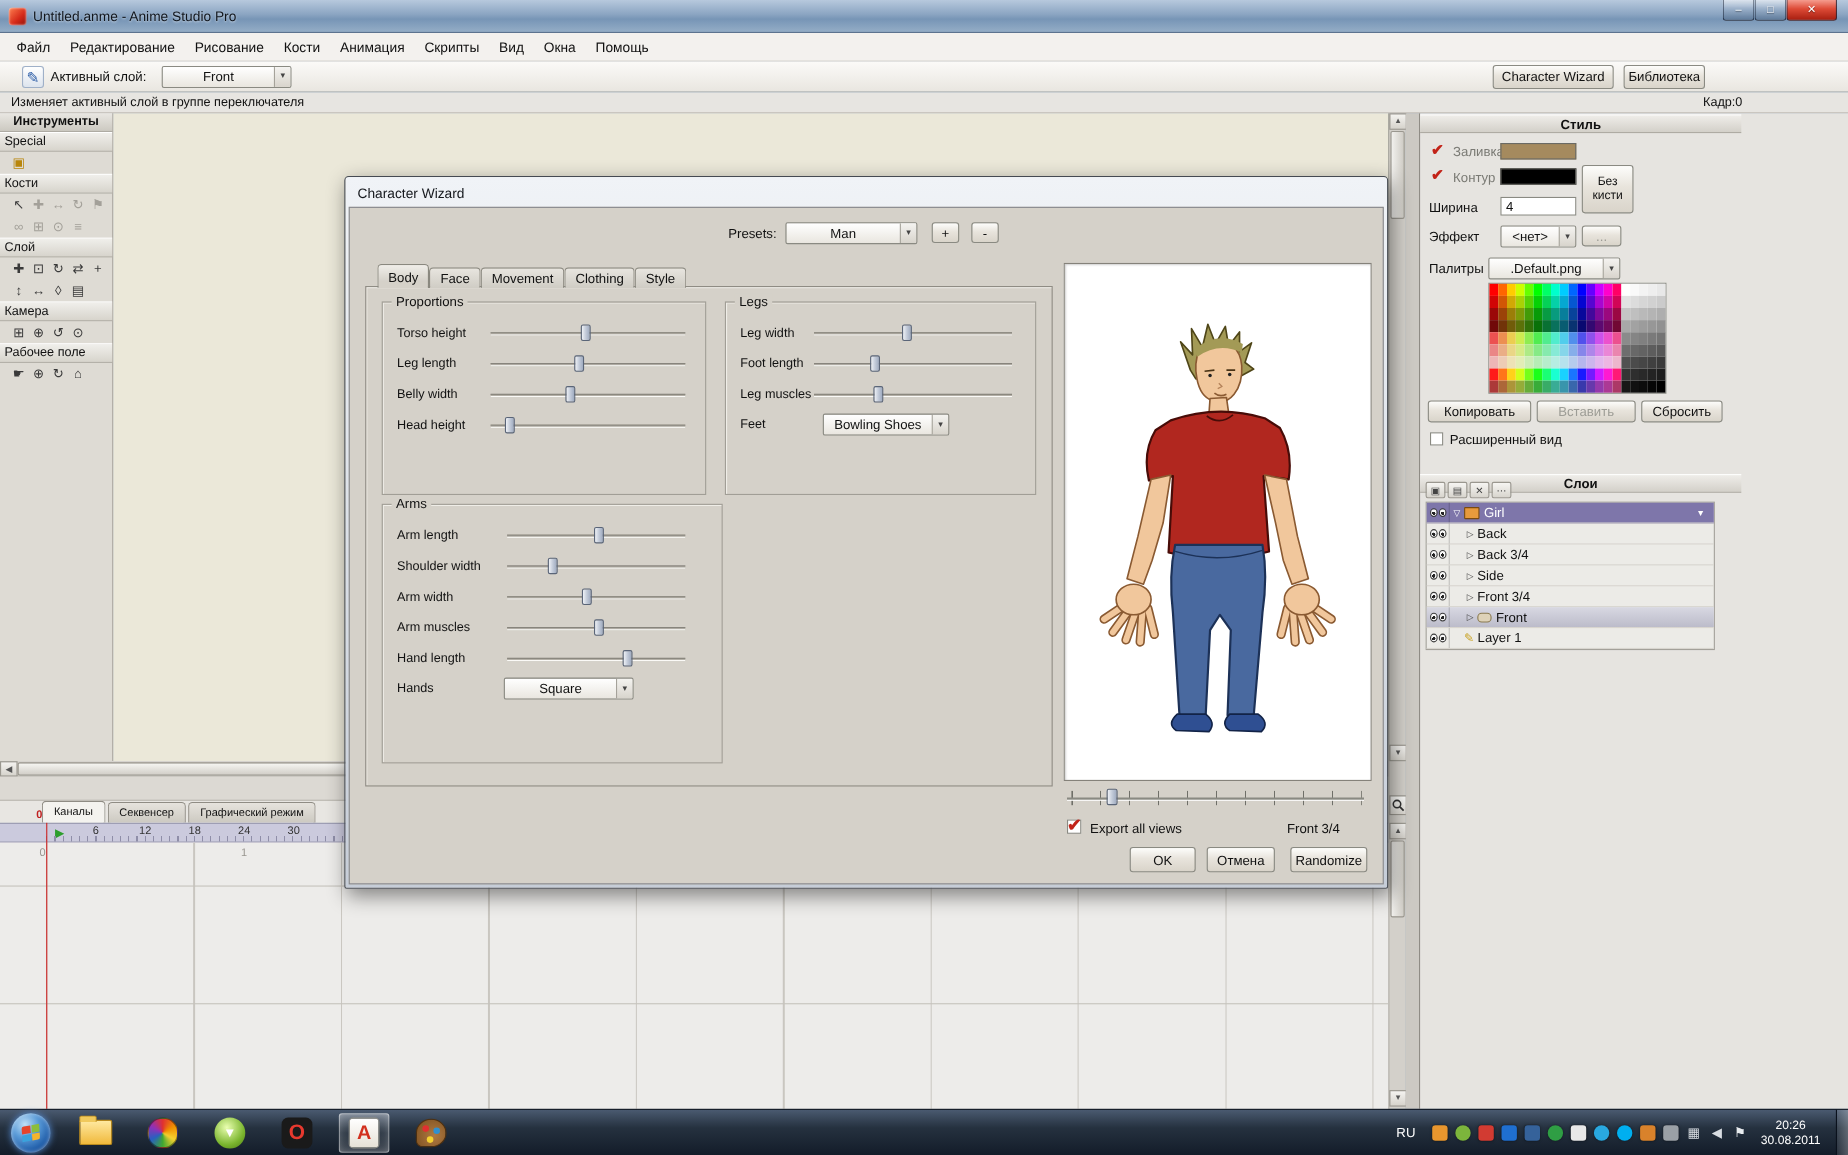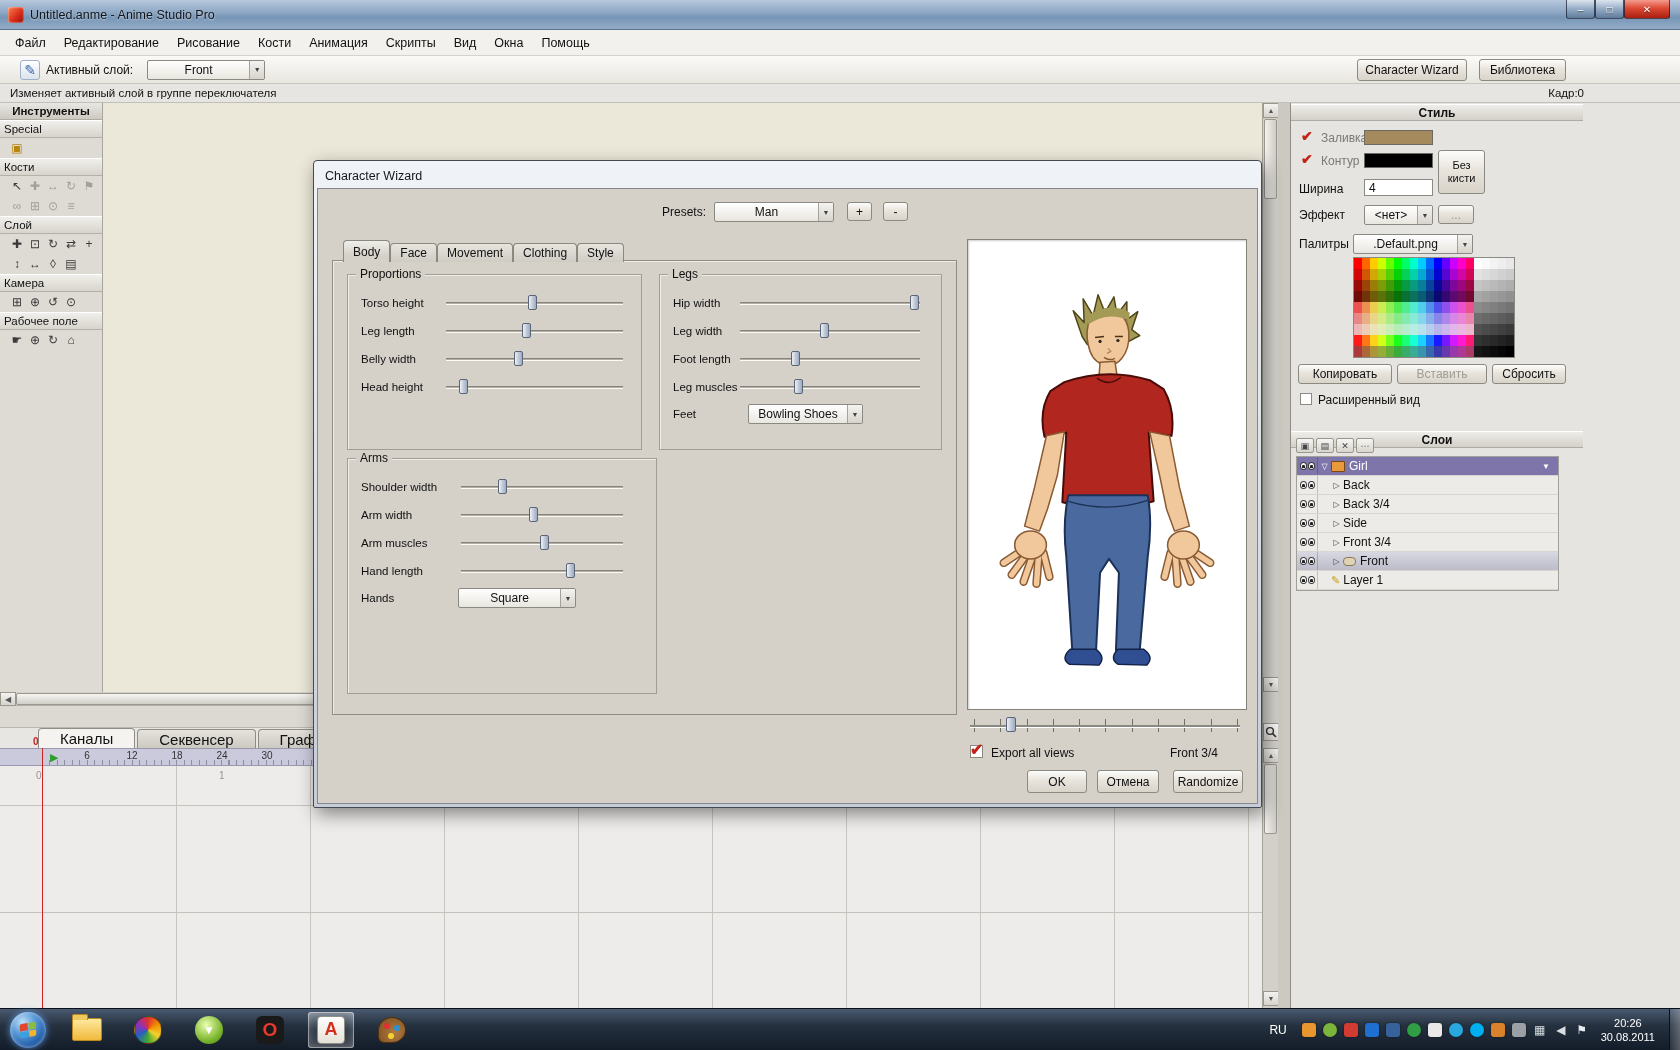--- a/index.html
+++ b/index.html
@@ -46,21 +46,21 @@
 .gutter{position:absolute;left:1278px;top:103px;width:12px;height:905px;background:#ccc9c3}
 
 
 .timeline{position:absolute;left:0;top:692px;width:1262px;height:316px;background:#e8e6e2}
 .hscroll{position:absolute;left:0;top:0;width:100%;height:14px;background:#d5d2cb;border-bottom:1px solid #b2afa8}
 .sbtn{position:absolute;top:0;width:16px;height:14px;font-size:8px;display:flex;align-items:center;justify-content:center;background:linear-gradient(#f4f3f0,#d6d3cc);border:1px solid #9a978f;color:#555}
 .sbtn.r{right:0}
 .hthumb{position:absolute;left:16px;top:1px;width:560px;height:12px;background:linear-gradient(#f6f5f2,#d2cfc8);border:1px solid #9a978f;border-radius:2px}
 .tlstrip{position:absolute;left:0;top:14px;width:100%;height:22px;background:#dcd9d3;border-bottom:1px solid #bab7b0}
 .tltabs{position:absolute;left:0;top:36px;width:100%;height:20px;padding-left:38px}
-.tltab{display:inline-flex;align-items:center;height:19px;padding:0 21px;background:linear-gradient(#e6e3dd,#ccc9c1);border:1px solid #8f8c84;border-bottom:none;border-radius:4px 4px 0 0;margin-right:2px;font-size:15px;vertical-align:bottom}
+.tltab{display:inline-flex;align-items:center;height:19px;padding:0 10px;background:linear-gradient(#e6e3dd,#ccc9c1);border:1px solid #8f8c84;border-bottom:none;border-radius:4px 4px 0 0;margin-right:2px;font-size:10px;vertical-align:bottom}
 .tltab.active{background:#f4f3ef;height:20px}
 .tlruler{position:absolute;left:0;top:56px;width:100%;height:18px;background:#cbcadd;border-top:1px solid #9a99b0;border-bottom:1px solid #9a99b0}
 .tlruler::after{content:"";position:absolute;left:42px;right:0;bottom:0;height:5px;background-image:repeating-linear-gradient(90deg,#8f8ea8 0 1px,transparent 1px 7.46px)}
 .rnum{position:absolute;top:1px;transform:translateX(-50%);font-size:10px;color:#333}
 .rzero{position:absolute;left:33px;top:-13px;color:#c02020;font-size:10px;font-weight:bold}
 .rplay{position:absolute;left:50px;top:2px;color:#2c9e2c;font-size:11px}
 .tlgrid{position:absolute;left:0;top:74px;width:100%;height:242px;background-image:repeating-linear-gradient(90deg,#c9c6c0 0 1px,transparent 1px 134px);background-position:42px 0;background-color:#edecea}
 .tlmark{position:absolute;top:4px;color:#98958f;font-size:10px}
 .hline{position:absolute;left:0;width:100%;height:1px;background:#c5c2bc}
 .playhead{position:absolute;left:42px;top:56px;width:1px;height:260px;background:#cc2222;z-index:2}
@@ -178,21 +178,21 @@
   </div>
 
 <div class="toolbar">
   <span class="tb-icon">✎</span>
   <span style="margin-right:14px;font-size:12px">Активный слой:</span>
   <span class="dd" style="width:118px">
     <span class="t">Front</span>
       <span class="a">▼</span>
   </span>
   <span class="btn" style="position:absolute;right:213px;width:110px;height:22px">Character Wizard</span>
-  <span class="btn" style="position:absolute;right:114px;width:87px;height:22px">Библиотека</span>
+  <span class="btn" style="position:absolute;right:130px;width:74px;height:22px">Библиотека</span>
 </div>
 
 <div class="statusbar">
   <span>Изменяет активный слой в группе переключателя</span>
   <span class="frame-label">Кадр:0</span>
 </div>
 
 <div class="toolpanel">
   <div class="panel-header">Инструменты</div>
   <div>
@@ -629,27 +629,20 @@
               <i class="thumb" style="left: 10%;"></i>
             </span>
           </div>
         </div>
     </div>
 
     <div class="group" style="left:341px;top:85px;width:283px;height:176px">
       <span class="gtitle">Legs</span>
       <div class="rows lab67 trk180">
           <div class="srow">
-            <span class="slabel">Hip width</span>
-            <span class="slider">
-              <i class="track"></i>
-              <i class="thumb" style="left: 97%;"></i>
-            </span>
-          </div>
-          <div class="srow">
             <span class="slabel">Leg width</span>
             <span class="slider">
               <i class="track"></i>
               <i class="thumb" style="left: 47%;"></i>
             </span>
           </div>
           <div class="srow">
             <span class="slabel">Foot length</span>
             <span class="slider">
               <i class="track"></i>
@@ -669,20 +662,27 @@
         <span class="dd" style="width:115px;margin-left:8px">
             <span class="t">Bowling Shoes</span>
             <span class="a">▼</span>
           </span>
       </div>
     </div>
 
     <div class="group" style="left:29px;top:269px;width:310px;height:236px">
       <span class="gtitle">Arms</span>
       <div class="rows lab100 trk162">
+          <div class="srow">
+            <span class="slabel">Arm length</span>
+            <span class="slider">
+              <i class="track"></i>
+              <i class="thumb" style="left: 52%;"></i>
+            </span>
+          </div>
           <div class="srow">
             <span class="slabel">Shoulder width</span>
             <span class="slider">
               <i class="track"></i>
               <i class="thumb" style="left: 26%;"></i>
             </span>
           </div>
           <div class="srow">
             <span class="slabel">Arm width</span>
             <span class="slider">

